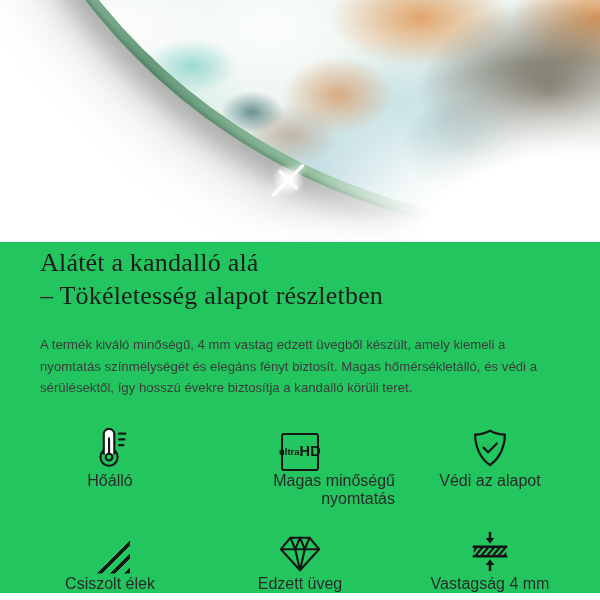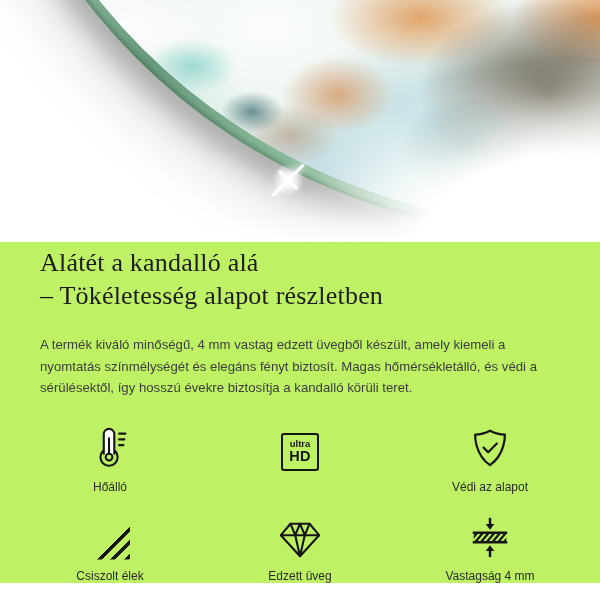--- a/index.html
+++ b/index.html
@@ -53,44 +53,44 @@
     background:radial-gradient(circle at center, rgba(255,255,255,1) 0 3px, rgba(255,255,255,0) 52%);
   }
   .sparkle::before,.sparkle::after{
     content:"";position:absolute;left:50%;top:50%;background:#fff;border-radius:2px;
     box-shadow:0 0 6px rgba(255,255,255,.95),0 0 14px rgba(255,255,255,.8);
   }
   .sparkle::before{width:44px;height:2.5px;transform:translate(-50%,-50%) rotate(-45deg);}
   .sparkle::after{width:2.5px;height:26px;transform:translate(-50%,-50%) rotate(-45deg);}
 
   
-  .content{position:relative;background:#bef264;}
+  .content{position:relative;background:#22c55e;}
   h1{
     margin:0;padding:4px 40px 0;
     font-family:"Liberation Serif",serif;font-weight:400;
     font-size:26px;line-height:33px;color:#1c1c1c;letter-spacing:.2px;
   }
   .desc{
     margin:22px 40px 0;max-width:502px;
     font-size:13.2px;line-height:21.5px;color:#3c3c3c;
   }
 
   
   .features{
     margin-top:26px;padding:0 15px;
     display:grid;grid-template-columns:repeat(3,1fr);row-gap:20px;
   }
   .feature{display:flex;flex-direction:column;align-items:center;}
   .icon-box{height:46px;display:flex;align-items:flex-end;justify-content:center;}
-  .feature-label{margin-top:9px;font-size:12px;color:#2a2a2a;text-align:right;}
+  .feature-label{margin-top:1px;font-size:16px;color:#2a2a2a;text-align:right;}
   .icon-svg{display:block;}
 
   .uhd-box{
     width:34px;height:34px;border:2.5px solid #151515;border-radius:3px;
-    display:flex;flex-direction:column;align-items:center;justify-content:center;
+    display:flex;flex-direction:row;align-items:center;justify-content:center;
   }
   .uhd-top{font-size:9.5px;font-weight:700;line-height:10px;color:#151515;}
   .uhd-bottom{font-size:14.5px;font-weight:700;line-height:15px;color:#151515;letter-spacing:.3px;}
 
   .stripes{
     width:40px;height:34px;
     background:repeating-linear-gradient(135deg,#151515 0 3.5px,transparent 3.5px 9.5px);
     clip-path:polygon(100% 0,100% 100%,0 100%);
   }
 </style>
@@ -133,20 +133,21 @@
         <div class="feature-label">Hőálló</div>
       </div>
 
       <div class="feature">
         <div class="icon-box">
           <div class="uhd-box">
             <span class="uhd-top">ultra</span>
             <span class="uhd-bottom">HD</span>
           </div>
         </div>
+        <div class="feature-label">Magas minőségű nyomtatás</div>
       </div>
 
       <div class="feature">
         <div class="icon-box">
           <svg class="icon-svg" width="44" height="44" viewBox="0 0 48 48" fill="none" stroke="#151515" stroke-width="2.4" stroke-linecap="round" stroke-linejoin="round">
             <path d="M24 4 C29.5 6.8 35 8.3 40.2 8.4 C40.2 8.4 41 30 24 41.5 C7 30 7.8 8.4 7.8 8.4 C13 8.3 18.5 6.8 24 4 Z"></path>
             <path d="M17 22.5 L22 27.5 L31.5 18"></path>
           </svg>
         </div>
         <div class="feature-label">Védi az alapot</div>

